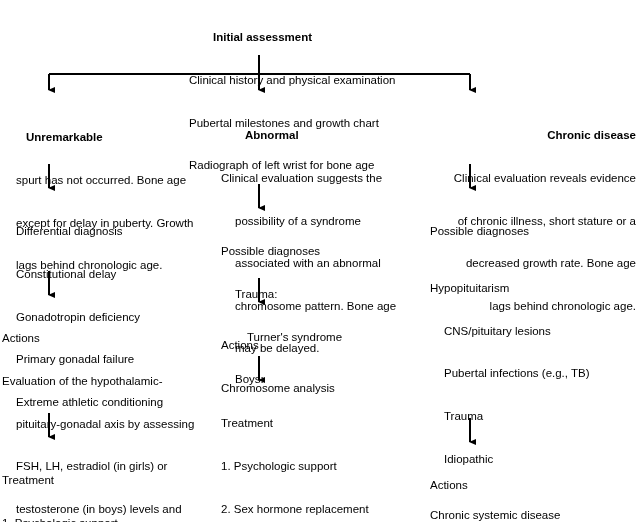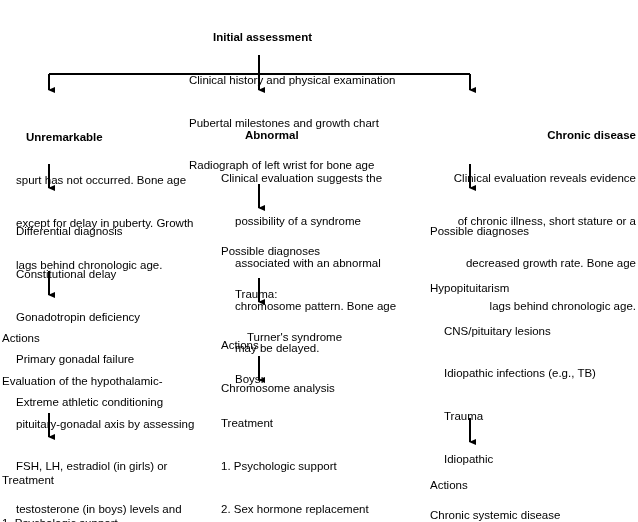--- a/index.html
+++ b/index.html
@@ -187,21 +187,21 @@
     <span class="ln i1">of chronic illness, short stature or a</span>
     <span class="ln i1">decreased growth rate. Bone age</span>
     <span class="ln i1">lags behind chronologic age.</span>
   </div>
 
   <div class="block" id="chronic-diagnoses">
     <span class="ln">Possible diagnoses</span>
 
     <span class="ln">Hypopituitarism</span>
     <span class="ln i1">CNS/pituitary lesions</span>
-    <span class="ln i1">Idiopathic infections (e.g., TB)</span>
+    <span class="ln i1">Pubertal infections (e.g., TB)</span>
     <span class="ln i1">Trauma</span>
     <span class="ln i1">Idiopathic</span>
 
     <span class="ln">Chronic systemic disease</span>
     
     
     
 
     
     

